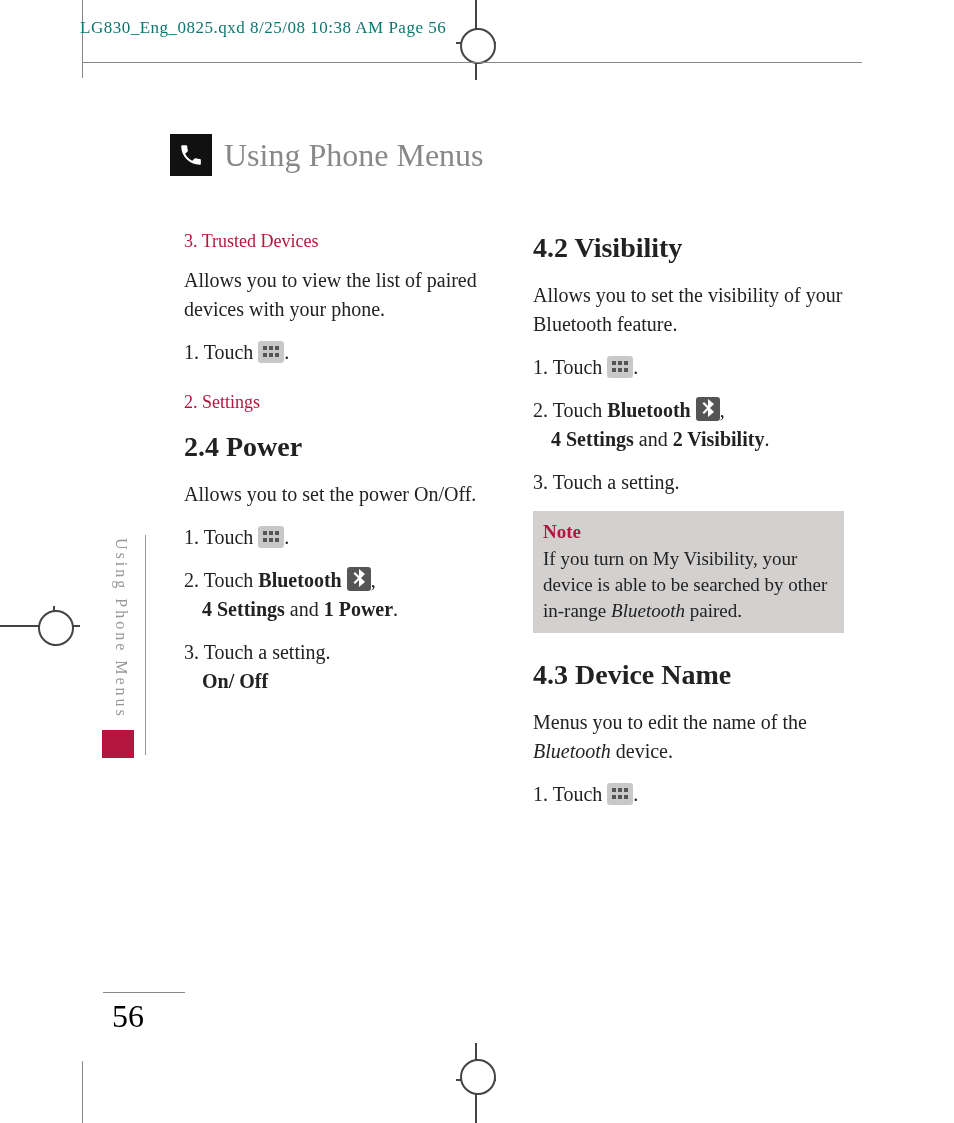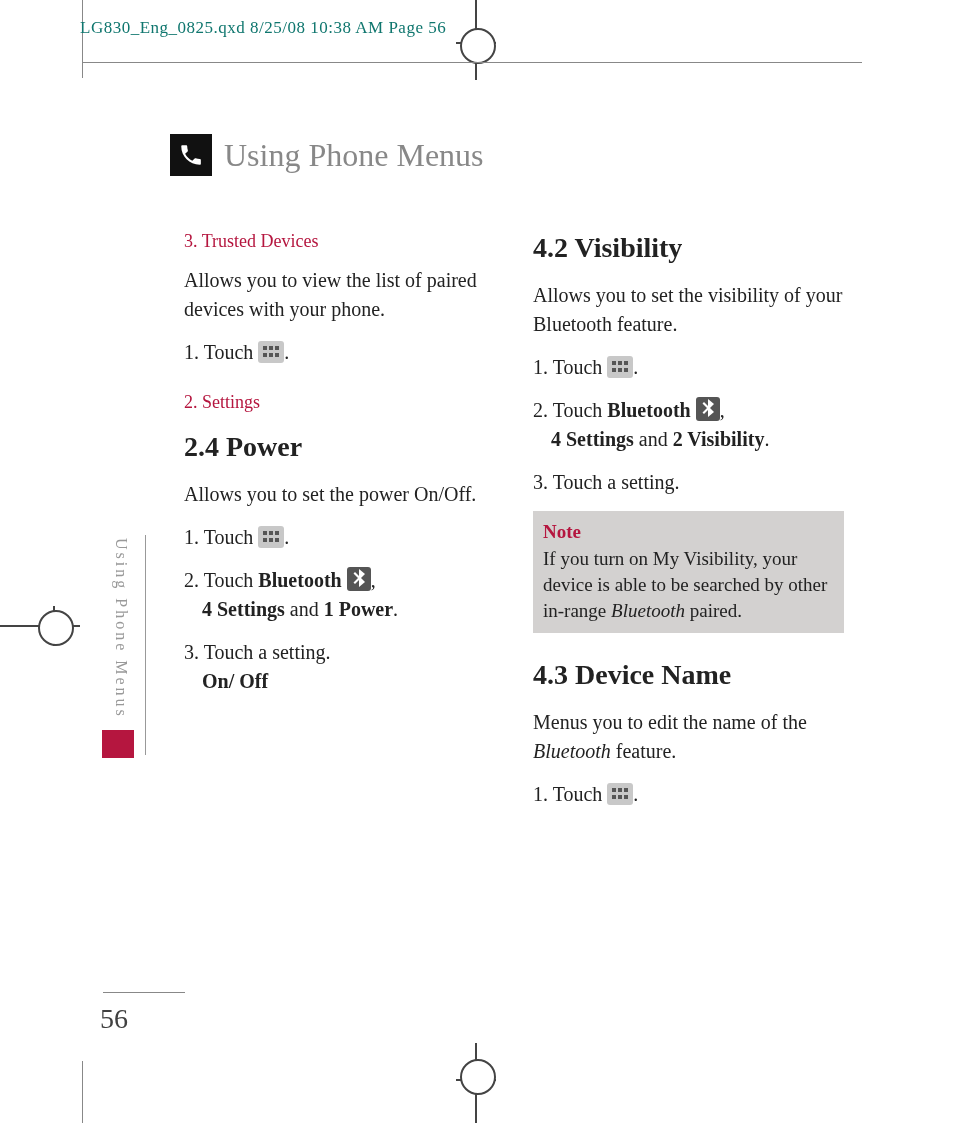--- a/index.html
+++ b/index.html
@@ -218,23 +218,23 @@
   }
   .note-title {
     color: #b5163f;
     font-weight: bold;
     margin-bottom: 2px;
   }
 
   .page-num {
     position: absolute;
     bottom: 88px;
-    left: 100px;
-    font-size: 28px;
-    color: #404040;
+    left: 112px;
+    font-size: 32px;
+    color: #000000;
   }
   .footer-rule {
     position: absolute;
     bottom: 130px;
     left: 103px;
     width: 82px;
     height: 1px;
     background: #888;
   }
 </style>
@@ -353,21 +353,21 @@
 
     <div class="note-box">
       <div class="note-title">Note</div>
       <div>
         <span>If you turn on My Visibility, your device is able to be searched by other in-range </span><span class="italic">Bluetooth</span><span> paired.</span>
       </div>
     </div>
 
     <p class="h-sub" style="margin-top:22px">4.3 Device Name</p>
     <p>
-      <span>Menus you to edit the name of the </span><span class="italic">Bluetooth</span><span> feature.</span>
+      <span>Menus you to edit the name of the </span><span class="italic">Bluetooth</span><span> device.</span>
     </p>
 
     <p class="step">
       <span>1. Touch </span><span class="menu-icon"><svg width="26" height="22" viewBox="0 0 26 22">
             <rect x="0" y="0" width="26" height="22" rx="3" fill="#c8c8c8"></rect>
             <g fill="#555">
               <rect x="5" y="5" width="4" height="4"></rect>
               <rect x="11" y="5" width="4" height="4"></rect>
               <rect x="17" y="5" width="4" height="4"></rect>
               <rect x="5" y="12" width="4" height="4"></rect>

